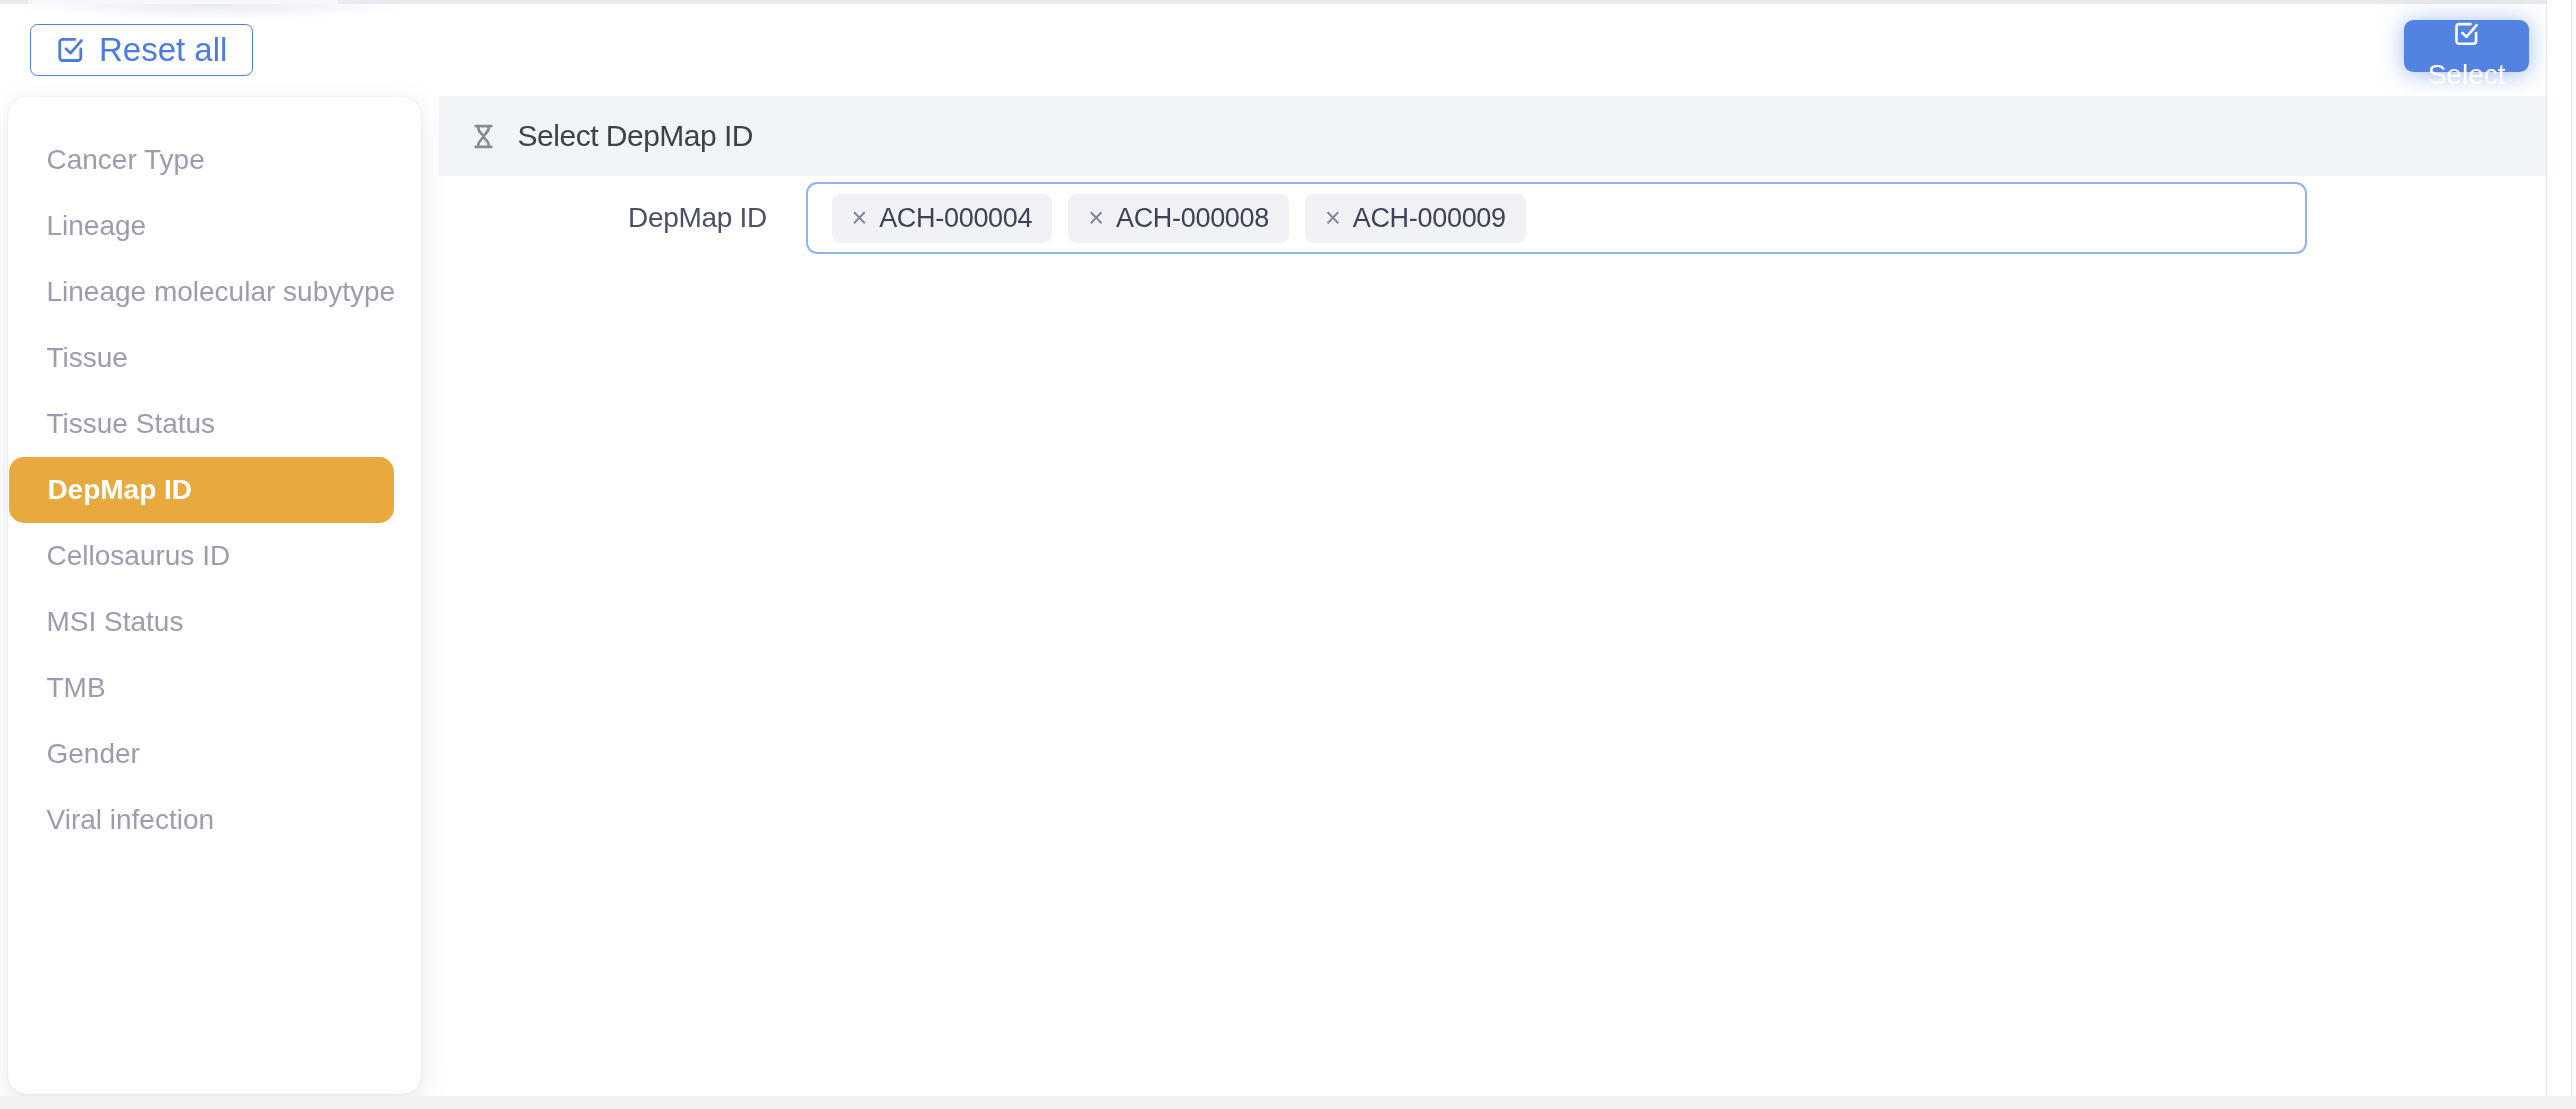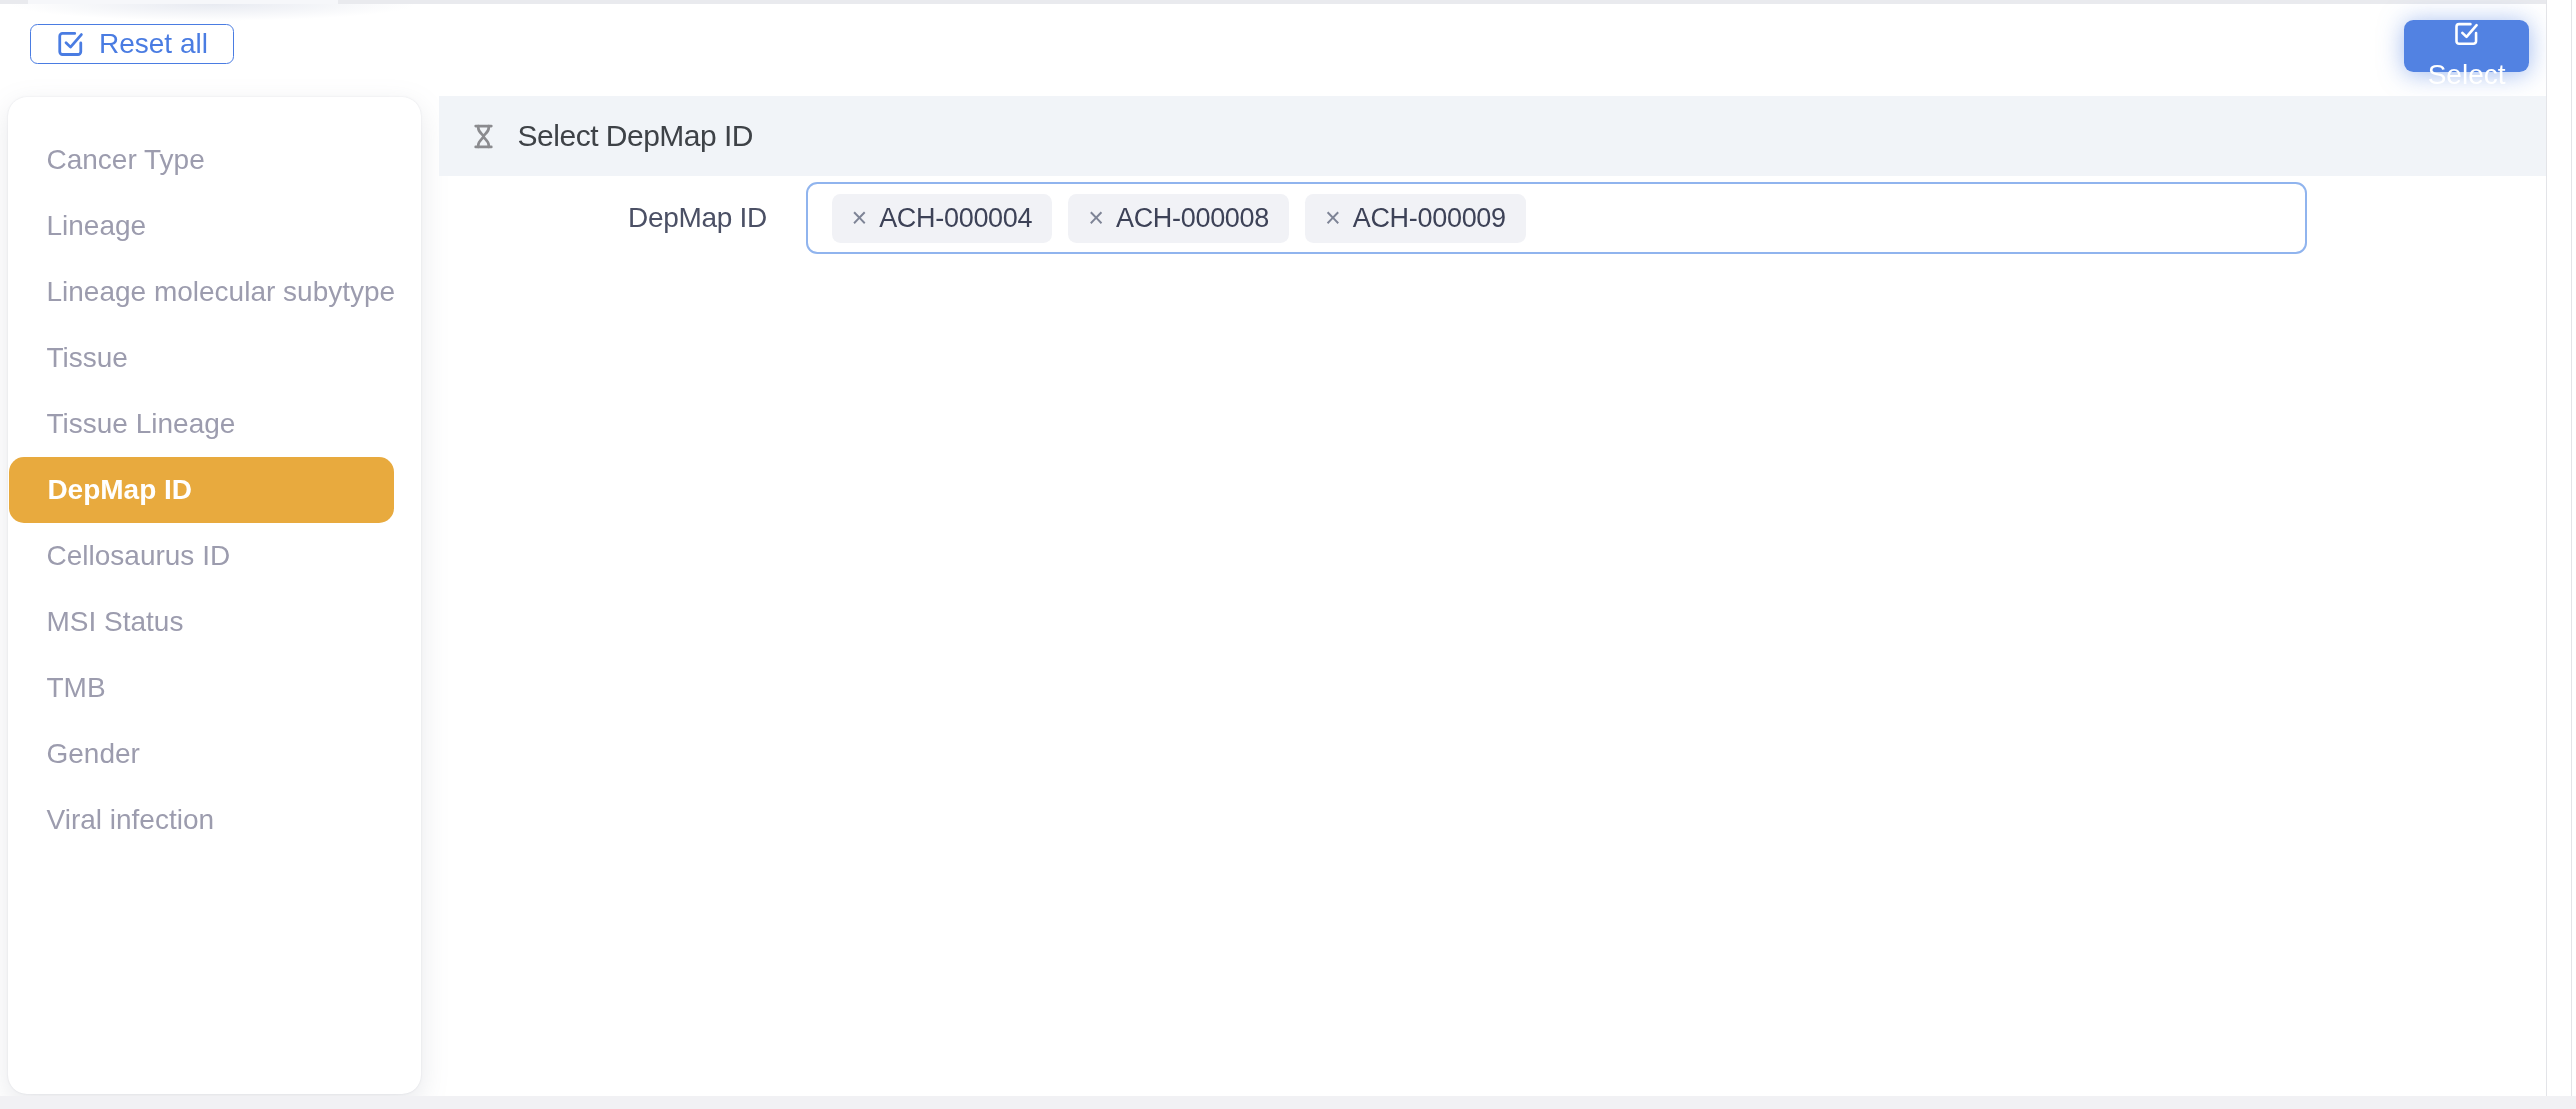--- a/index.html
+++ b/index.html
@@ -10,24 +10,24 @@
   .top-shadow { position:absolute; left:7.5px; top:3.8px; width:410px; height:17px;
                 background:radial-gradient(ellipse at 50% 0%, rgba(170,180,205,.28), rgba(255,255,255,0) 70%); }
   .bottom-strip { position:absolute; left:0; bottom:0; width:100%; height:13px; background:#f1f1f4; }
 
   
   .scroll-gutter { position:absolute; top:0; right:0; bottom:0; width:30px; background:#ffffff;
                    border-left:0.9px solid #e3e4e8; }
   .scroll-gutter::after { content:""; position:absolute; top:0; bottom:0; right:3.8px; width:0.9px; background:#e3e4e8; }
 
   
-  .reset-btn { position:absolute; left:30px; top:23.5px; height:40px; padding:0 25px;
+  .reset-btn { position:absolute; left:30px; top:23.5px; height:52px; padding:0 25px;
                display:inline-flex; align-items:center; gap:14px;
                background:#ffffff; border:1.9px solid #4a7ce2; border-radius:7.5px;
-               color:#4a7ce2; font-size:28px; font-weight:500; cursor:pointer; }
+               color:#4a7ce2; font-size:33px; font-weight:500; cursor:pointer; }
   .reset-btn svg { width:29px; height:29px; }
   .select-btn { position:absolute; right:47px; top:20px; height:52px; padding:0 23.5px;
                 display:inline-flex; align-items:center; gap:12.2px;
                 background:#5282e2; border:none; border-radius:9.4px;
                 color:#ffffff; font-size:28px; font-weight:500; cursor:pointer;
                 box-shadow:0 1.9px 24.4px rgba(82,130,226,.55);flex-direction:column; }
   .select-btn svg { width:27px; height:27px; }
 
   
   .sidebar { position:absolute; left:7.5px; top:97px; width:413px; height:997px;
@@ -92,21 +92,21 @@
   <div class="sidebar-item">
       <span>Lineage</span>
     </div>
   <div class="sidebar-item">
       <span>Lineage molecular subytype</span>
     </div>
   <div class="sidebar-item">
       <span>Tissue</span>
     </div>
   <div class="sidebar-item">
-      <span>Tissue Lineage</span>
+      <span>Tissue Status</span>
     </div>
   <div class="sidebar-item active">
       <span>DepMap ID</span>
     </div>
   <div class="sidebar-item">
       <span>Cellosaurus ID</span>
     </div>
   <div class="sidebar-item">
       <span>MSI Status</span>
     </div>

